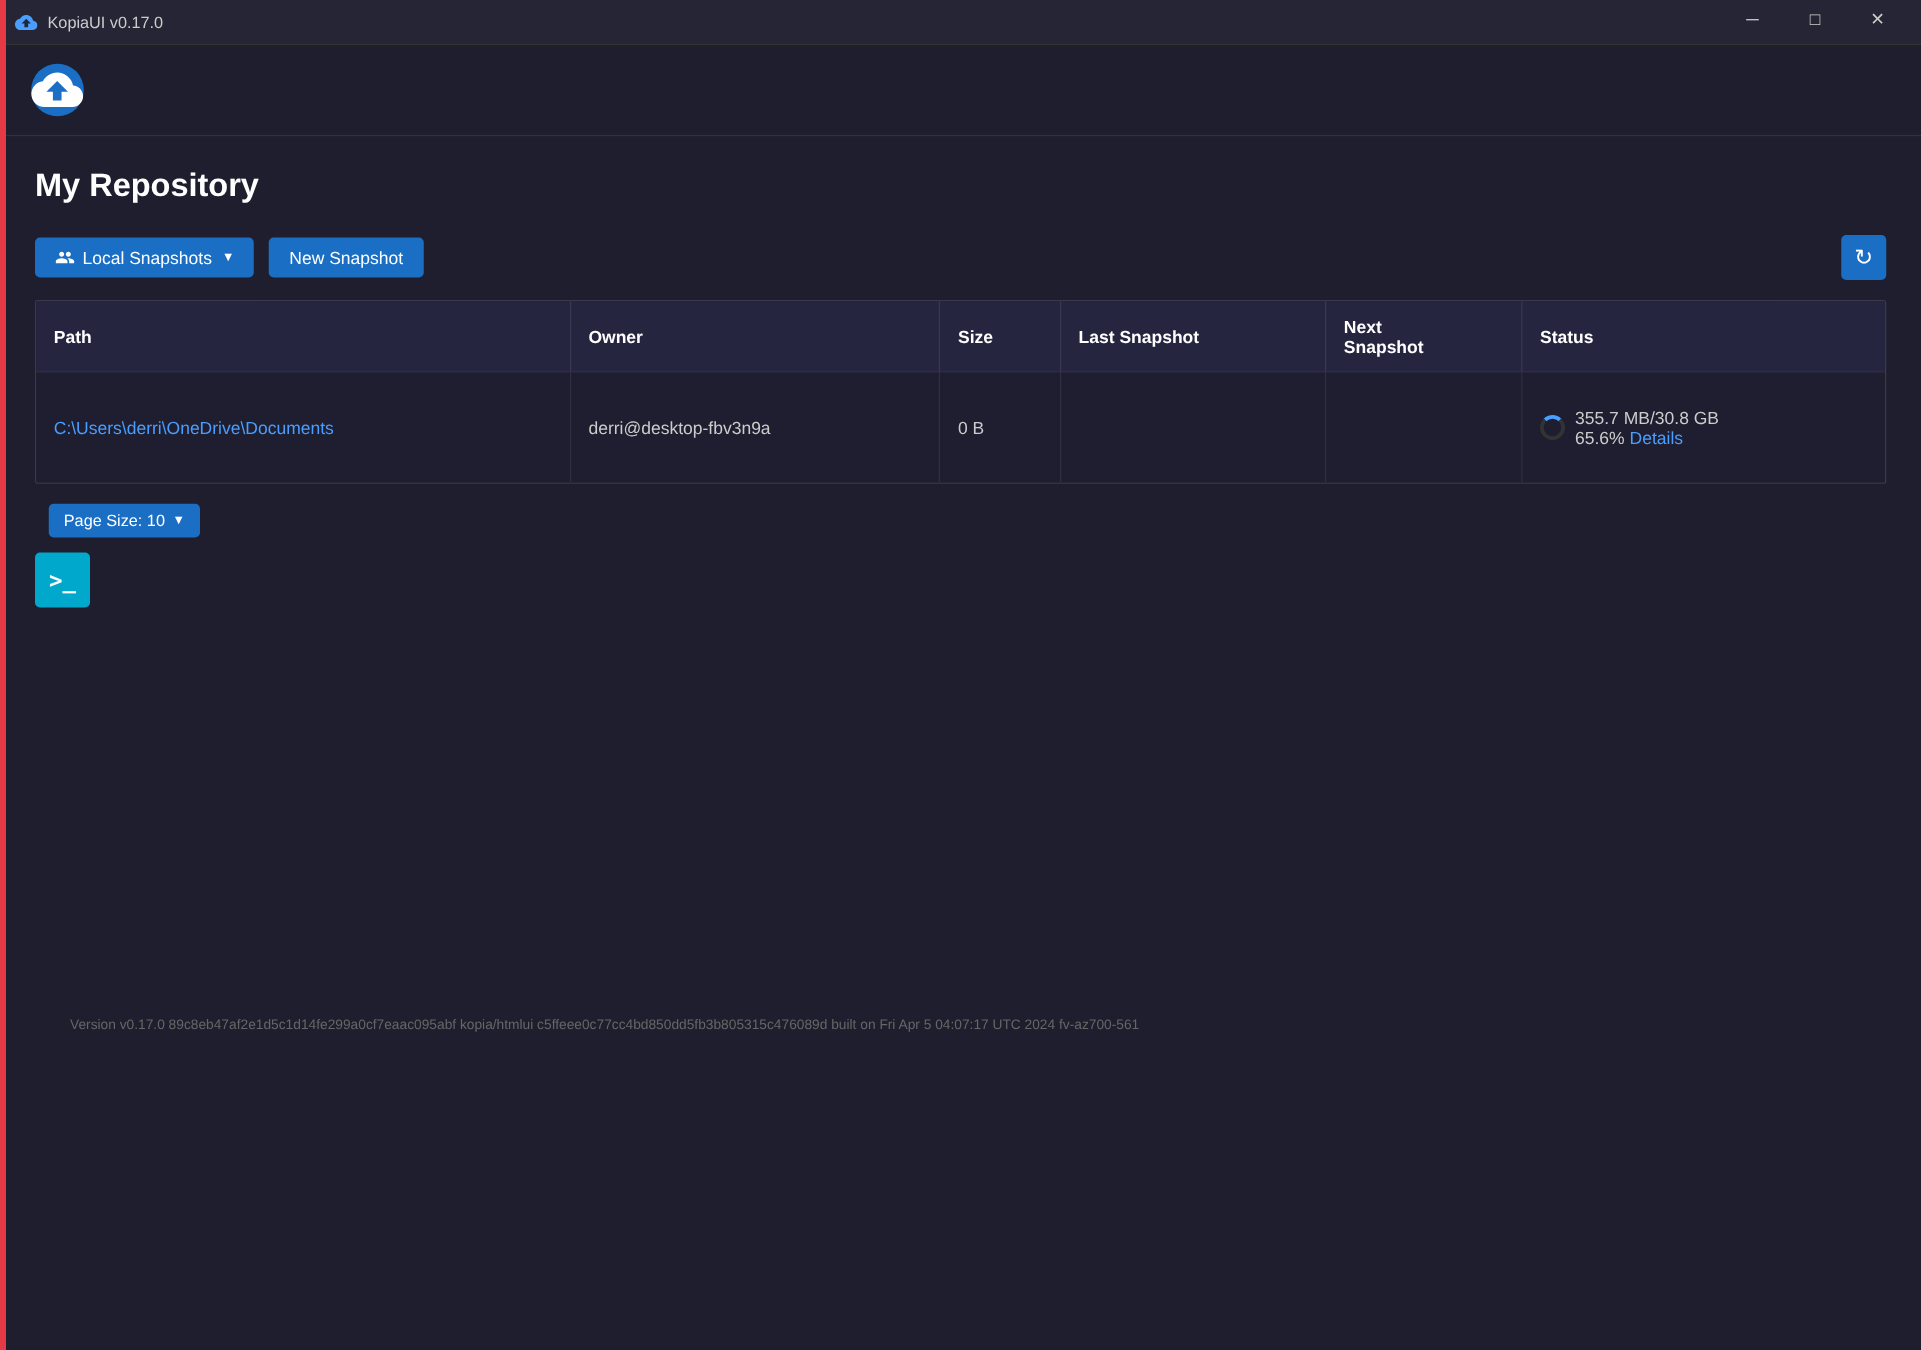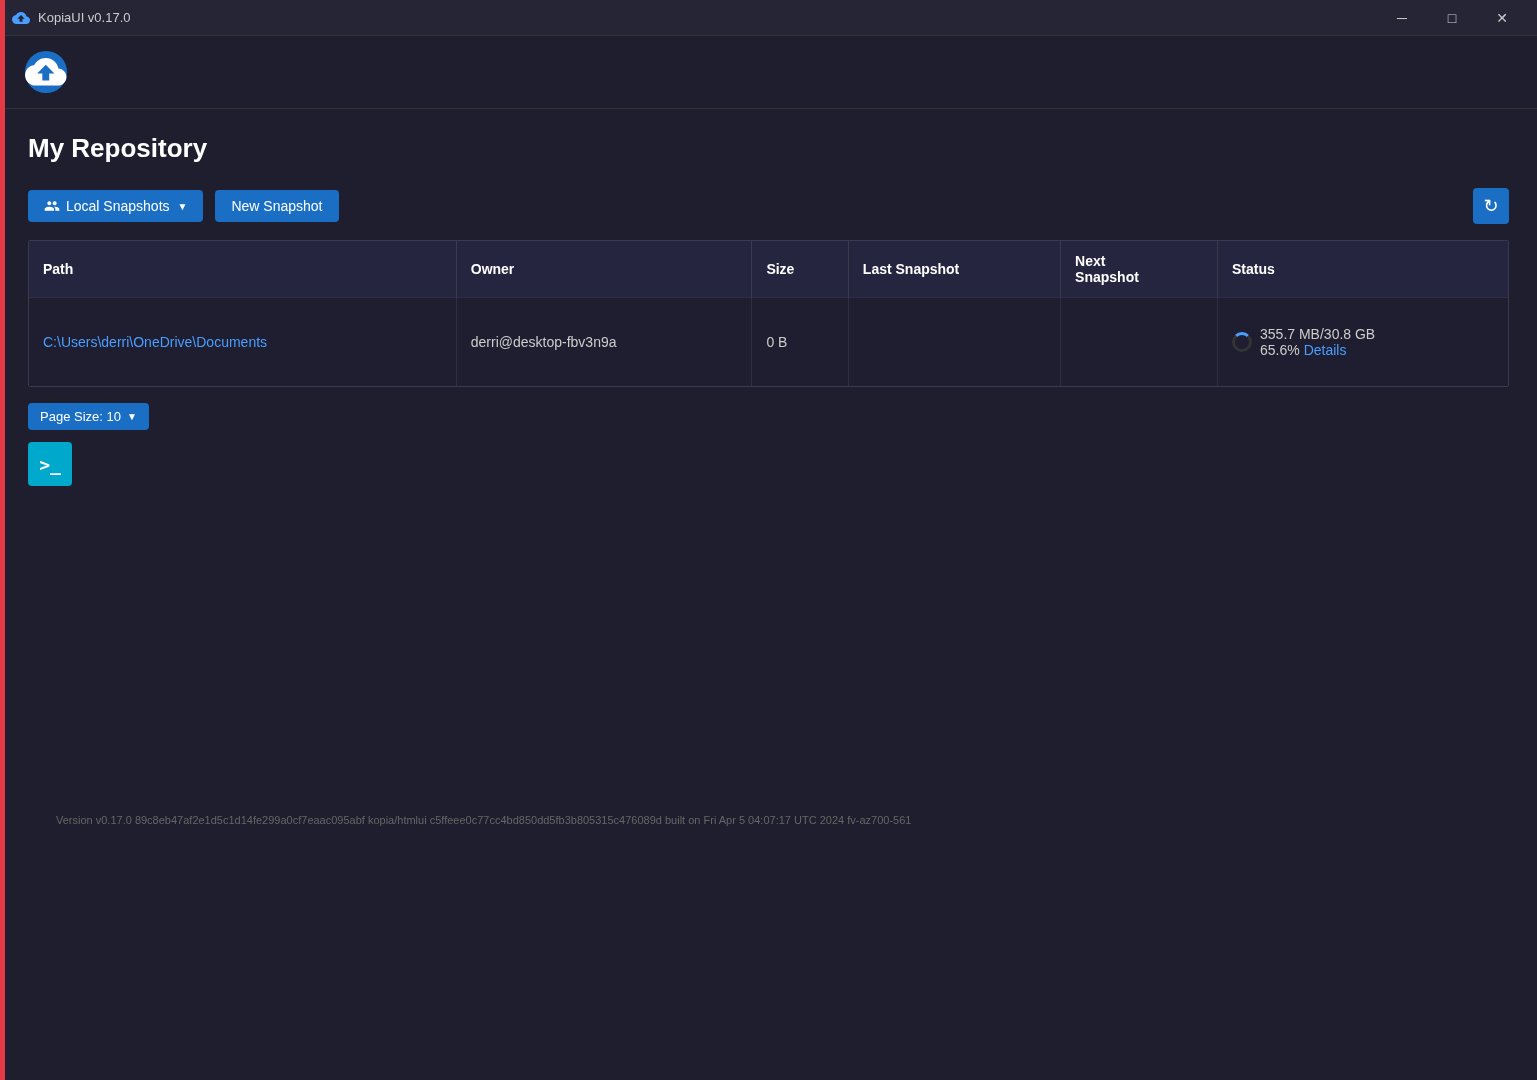--- a/index.html
+++ b/index.html
@@ -9,21 +9,20 @@
       font-family: 'Segoe UI', Arial, sans-serif;
       font-size: 14px;
       width: 1537px;
       min-height: 1080px;
       background: #1e1e2e;
     }
     .titlebar {
       background: #252535;
       height: 36px;
       display: flex;
-      align-items: center;
       padding: 0 12px;
       justify-content: space-between;
       border-bottom: 1px solid #333;
     }
     .titlebar-left {
       display: flex;
       align-items: center;
       gap: 8px;
     }
     .titlebar-title {
@@ -190,20 +189,21 @@
       background: #1a6fc4;
       color: #fff;
       border: none;
       border-radius: 4px;
       padding: 6px 12px;
       cursor: pointer;
       font-size: 13px;
       display: flex;
       align-items: center;
       gap: 4px;
+      margin-left: 11px;
     }
 
     .terminal-btn {
       width: 44px;
       height: 44px;
       background: #00a8cc;
       border: none;
       border-radius: 4px;
       cursor: pointer;
       display: flex;

